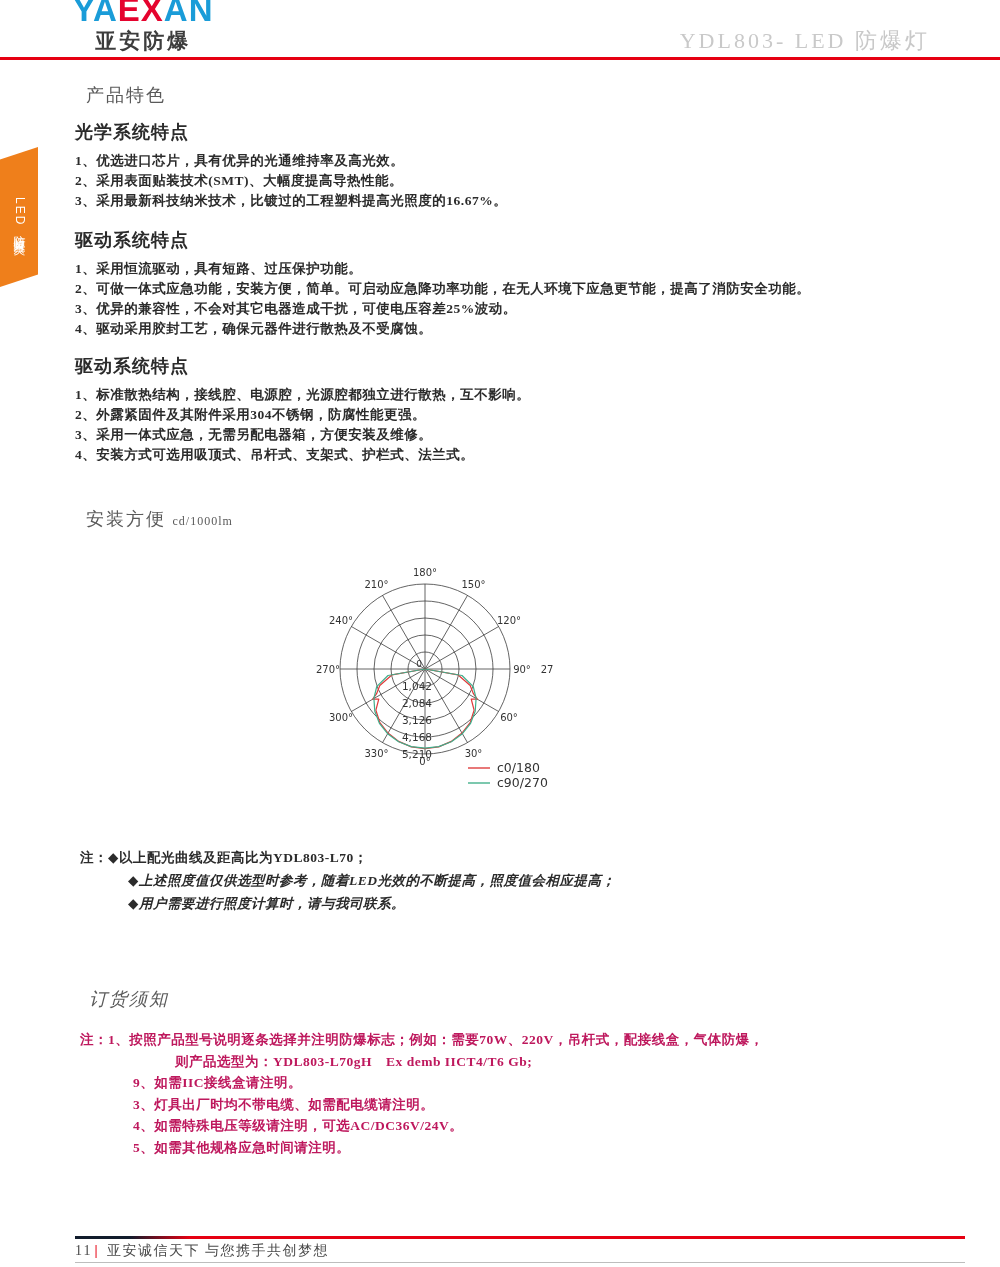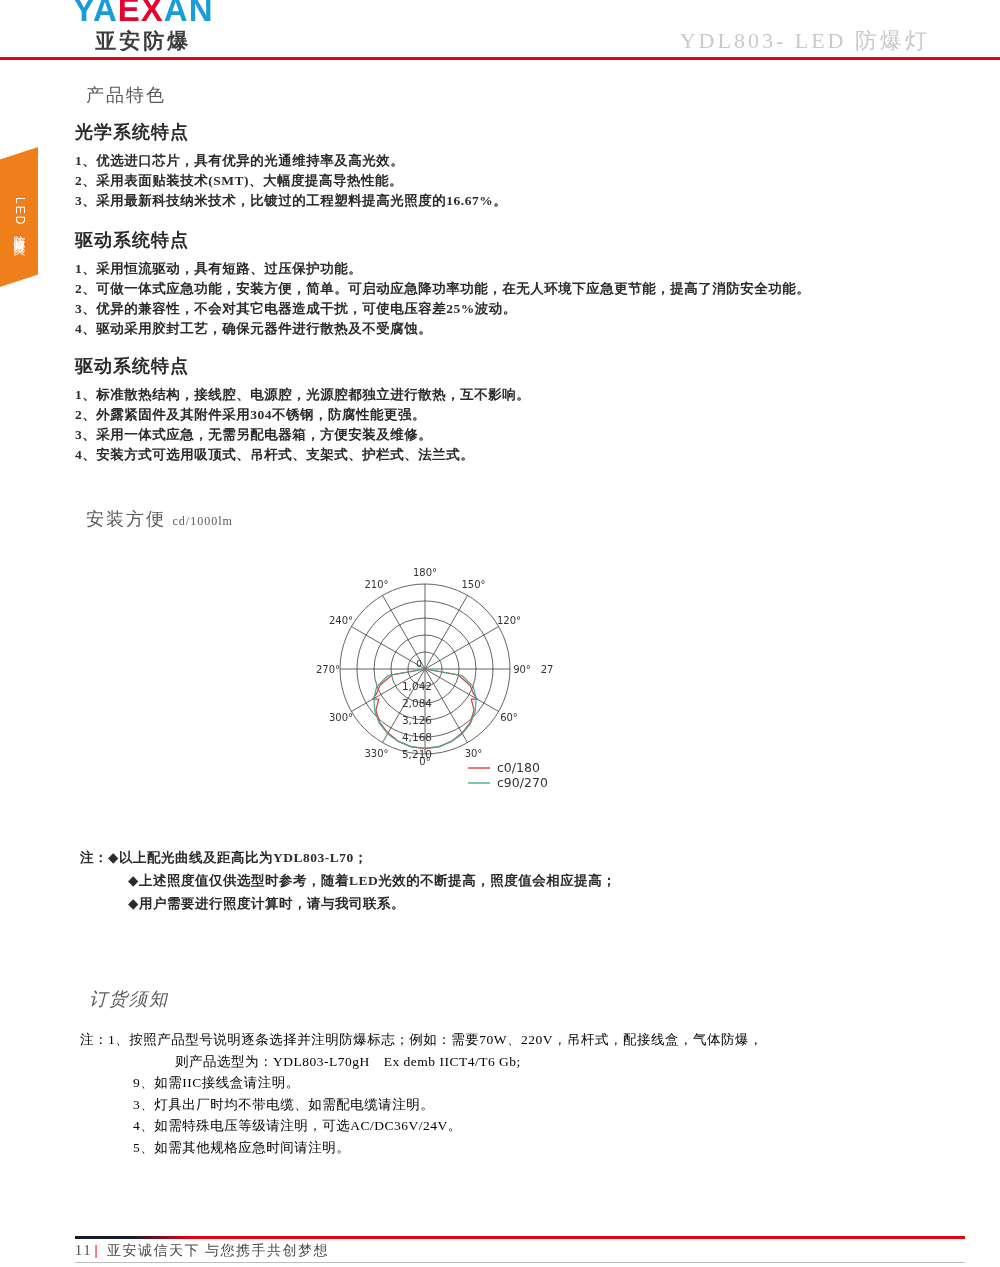--- a/index.html
+++ b/index.html
@@ -36,24 +36,24 @@
   .chart-wrap{position:absolute;left:295px;top:563px;width:340px;height:240px;}
   .chart-wrap svg{display:block;}
   .chart-wrap text{font-family:"DejaVu Sans","Liberation Sans",sans-serif;}
   .legend{position:absolute;left:468px;top:760px;}
   .legend-row{display:flex;align-items:center;height:15px;}
   .legend-swatch{display:inline-block;width:22px;height:2px;margin-right:7px;}
   .legend-label{font-family:"DejaVu Sans","Liberation Sans",sans-serif;font-size:12.5px;color:#333;}
 
   .notes{position:absolute;left:80px;top:846px;white-space:nowrap;}
   .notes .nline{font-size:13.5px;font-weight:600;line-height:23px;letter-spacing:0.5px;color:#2b2b2b;}
-  .notes .ind{padding-left:48px;}
+  .notes .ind{padding-left:48px;font-style:italic;}
 
   .ordering{position:absolute;left:80px;top:1029px;white-space:nowrap;}
-  .ordering .oline{font-size:13.5px;font-weight:400;line-height:21.5px;letter-spacing:0.5px;color:#000000;}
+  .ordering .oline{font-size:13.5px;font-weight:700;line-height:21.5px;letter-spacing:0.5px;color:#be185d;}
   .ordering .ind1{padding-left:95px;}
   .ordering .ind2{padding-left:53px;}
 
   
   .footer-rule{position:absolute;left:75px;top:1236px;width:890px;height:3px;
                background:linear-gradient(90deg,#111c2c 0px,#111c2c 55px,#e60012 115px,#e60012 100%);}
   .footer-text{position:absolute;left:75px;top:1242px;font-size:14px;color:#4a4a4a;
                letter-spacing:1.5px;white-space:nowrap;}
   .footer-text .pagenum{letter-spacing:2px;}
   .footer-text .bar{color:#e60012;font-weight:bold;margin:0 8px 0 2px;}

